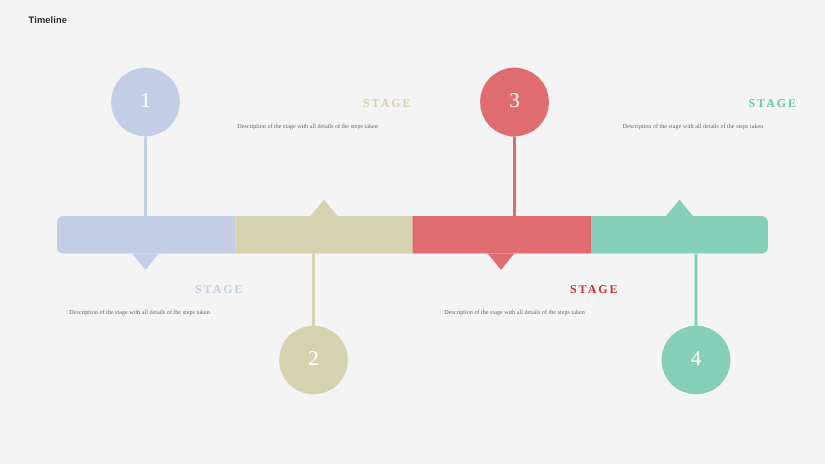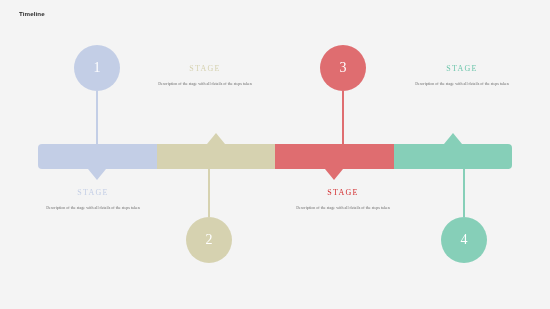--- a/index.html
+++ b/index.html
@@ -105,23 +105,24 @@
 
   
   .stage-text {
     position: absolute;
     width: 140px;
     text-align: center;
   }
   .stage-heading {
     font-family: "Liberation Serif", serif;
     font-size: 8px;
-    font-weight: normal;
+    font-weight: bold;
     letter-spacing: 1.3px;
     margin: 0 0 7px 0;
+    text-align: right;
   }
   .stage-desc {
     font-family: "Liberation Serif", serif;
     font-size: 4.1px;
     line-height: 1.75;
     color: #6e6e6e;
     margin: 0;
     padding: 0 16px;
   }
 </style>

